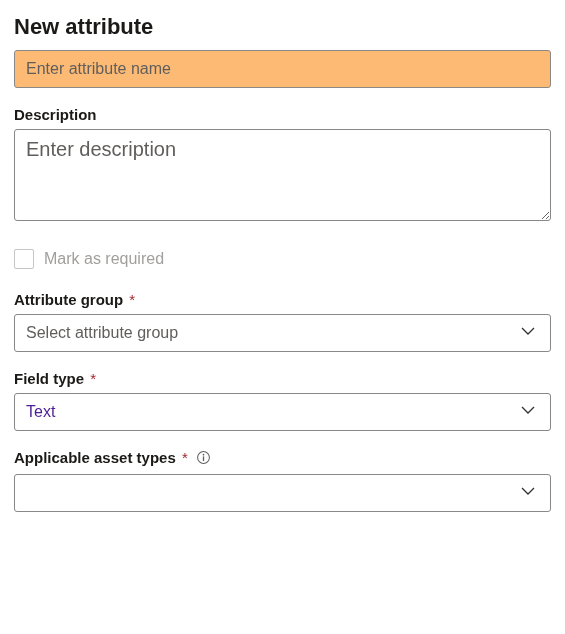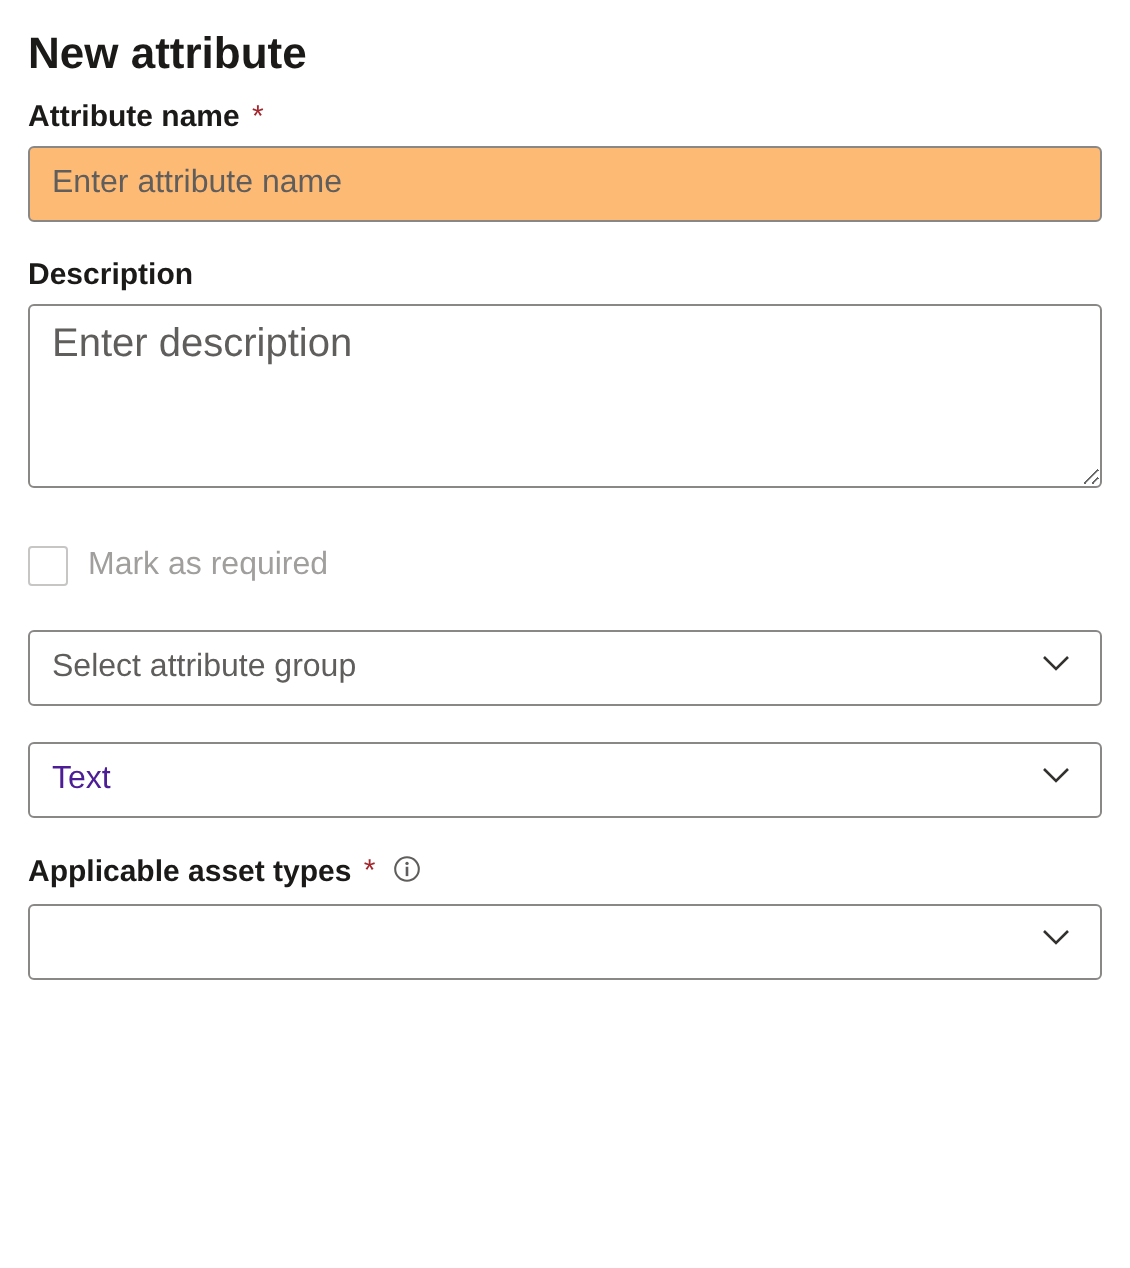--- a/index.html
+++ b/index.html
@@ -115,51 +115,55 @@
       transform: translateY(-50%);
       pointer-events: none;
     }
   </style>
 </head>
 <body>
 
 <h1 class="page-title">New attribute</h1>
 
 <div class="form-field">
-  <label class="field-label">
-    <span>Attribute name</span>
-    <span class="required-star">*</span>
-  </label>
   <input type="text" class="text-input" placeholder="Enter attribute name" style="">
 </div>
 
 <div class="form-field">
   <label class="field-label">
     <span>Description</span>
   </label>
   <textarea class="textarea-input" placeholder="Enter description" style=""></textarea>
 </div>
 
 <div class="checkbox-row">
   <div class="checkbox-box"></div>
   <span class="checkbox-label">Mark as required</span>
 </div>
 
 <div class="form-field">
+  <label class="field-label">
+    <span>Attribute group</span>
+    <span class="required-star">*</span>
+  </label>
   <div class="dropdown">
     <span class="dropdown-text placeholder">Select attribute group</span>
     <span class="chevron">
       <svg width="16" height="16" viewBox="0 0 16 16" fill="none">
           <path d="M2 5 L8 11 L14 5" stroke="#323130" stroke-width="1.3" fill="none"></path>
         </svg>
     </span>
   </div>
 </div>
 
 <div class="form-field">
+  <label class="field-label">
+    <span>Field type</span>
+    <span class="required-star">*</span>
+  </label>
   <div class="dropdown">
     <span class="dropdown-text">Text</span>
     <span class="chevron">
       <svg width="16" height="16" viewBox="0 0 16 16" fill="none">
           <path d="M2 5 L8 11 L14 5" stroke="#323130" stroke-width="1.3" fill="none"></path>
         </svg>
     </span>
   </div>
 </div>
 

